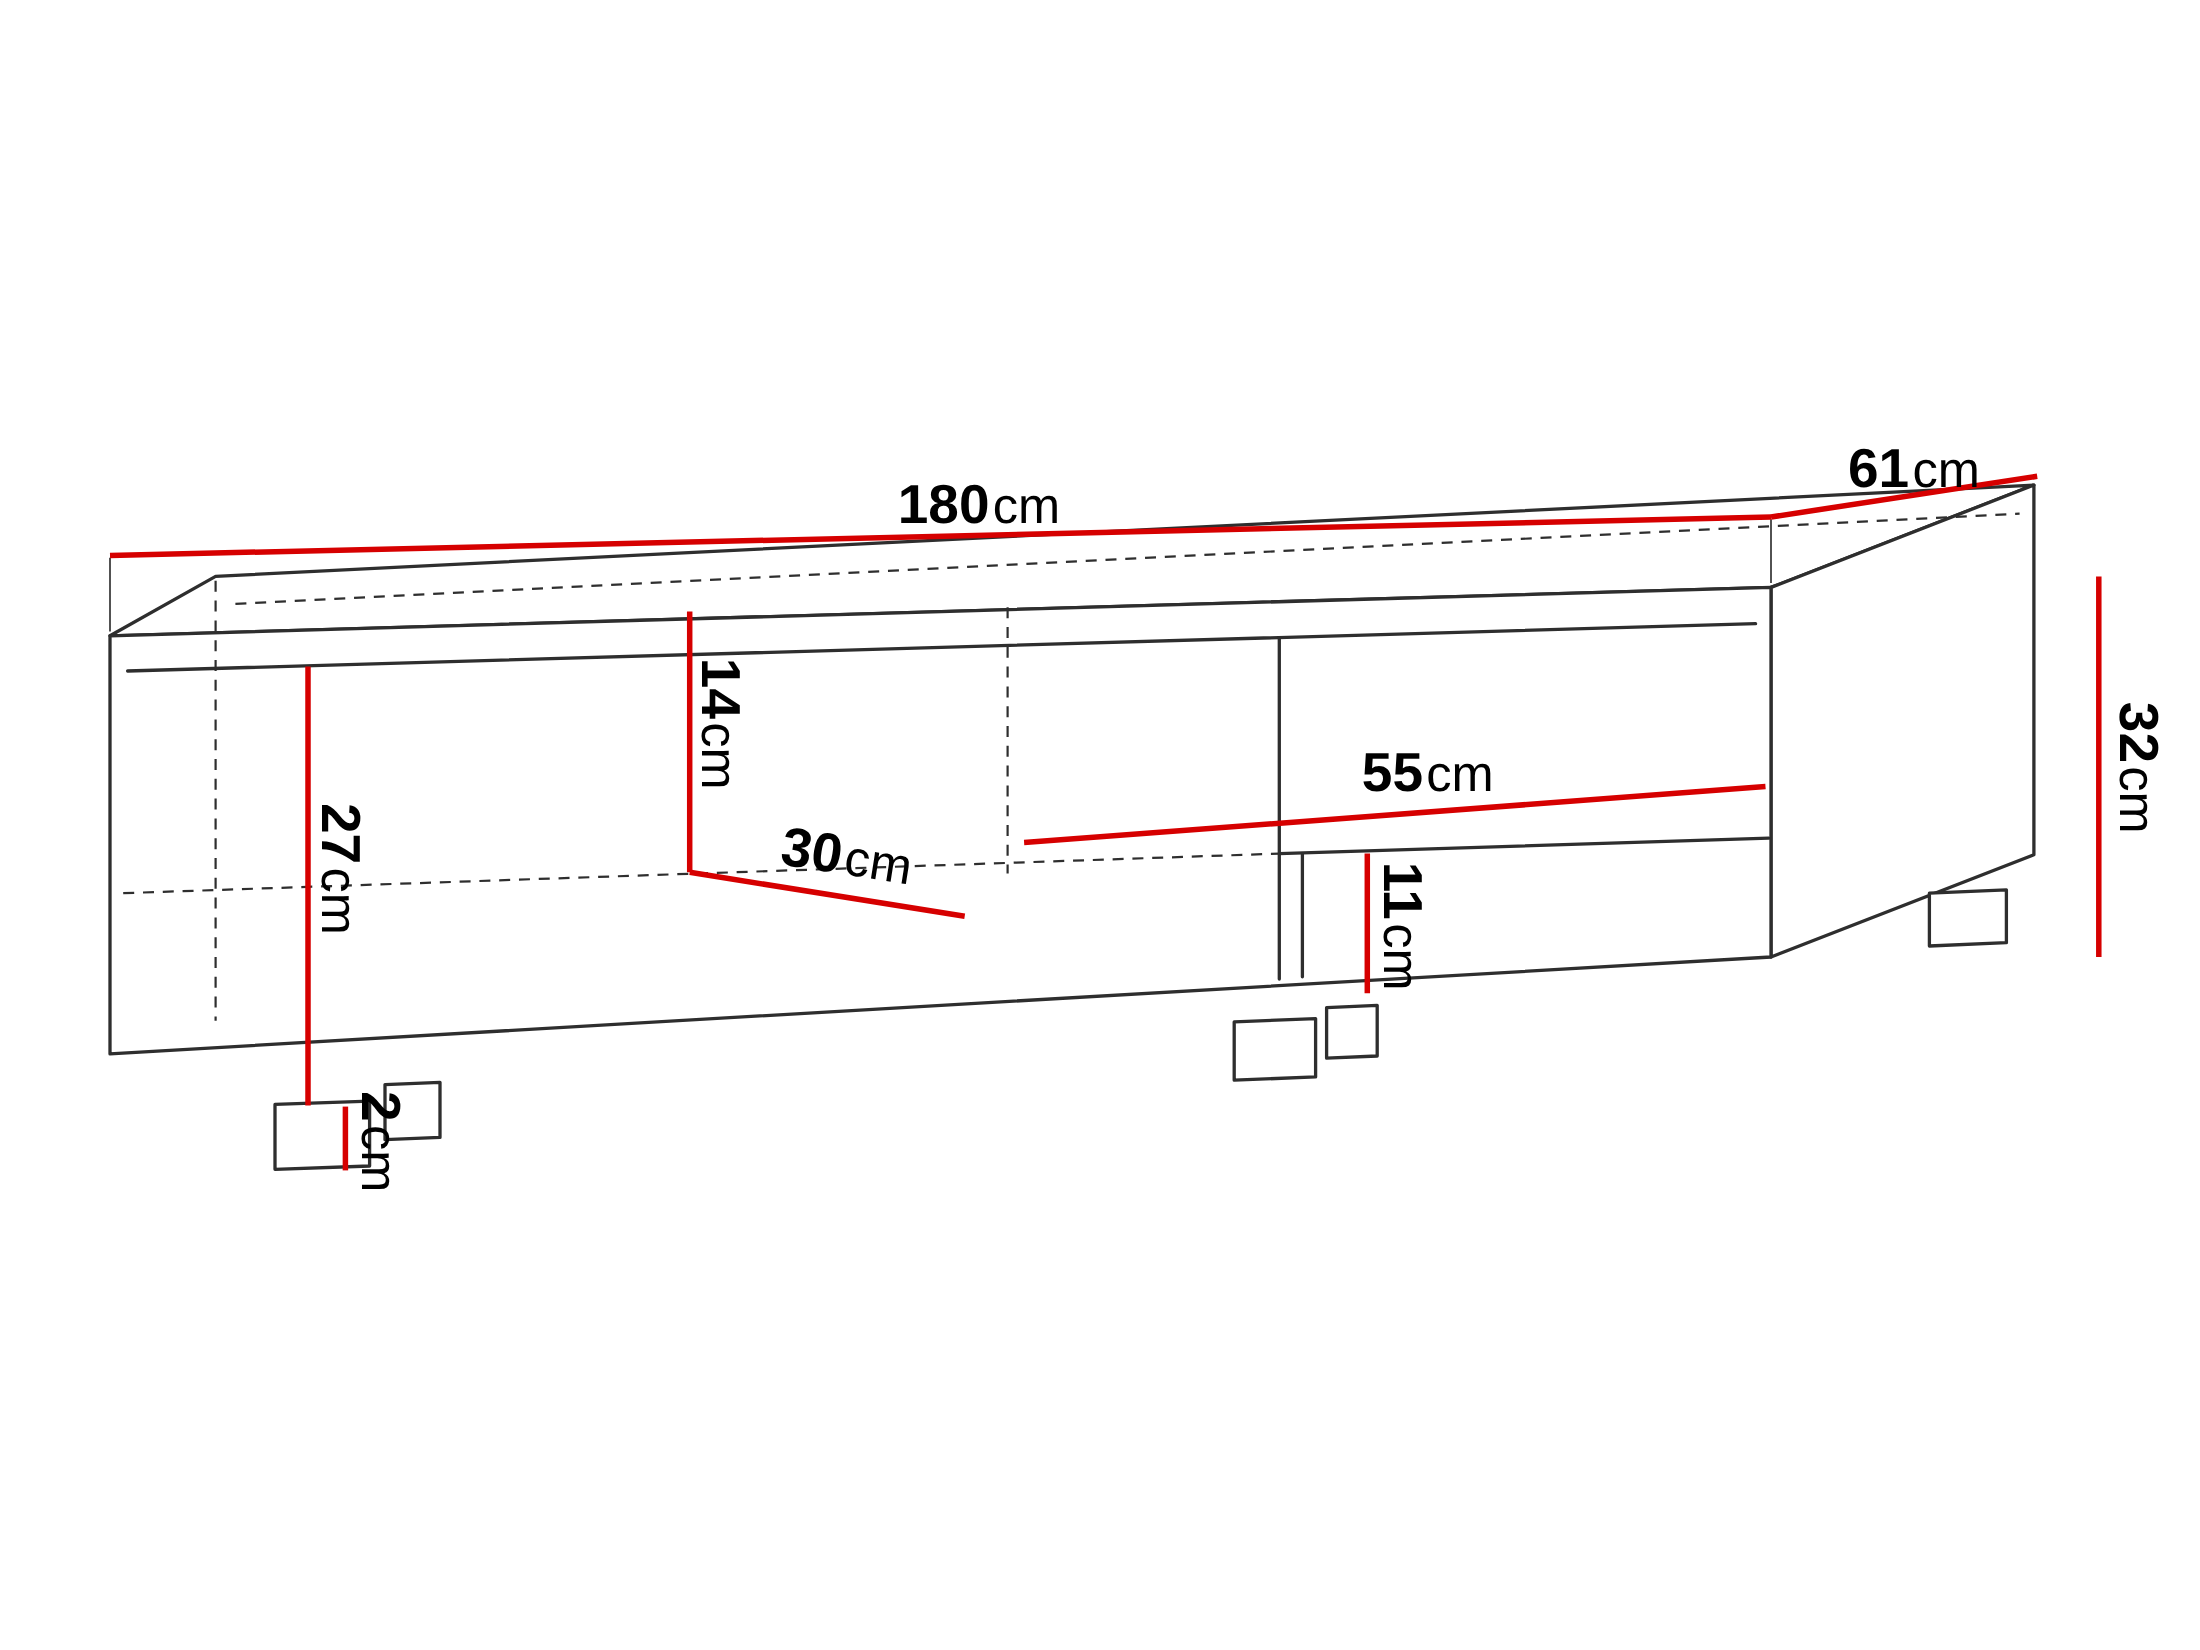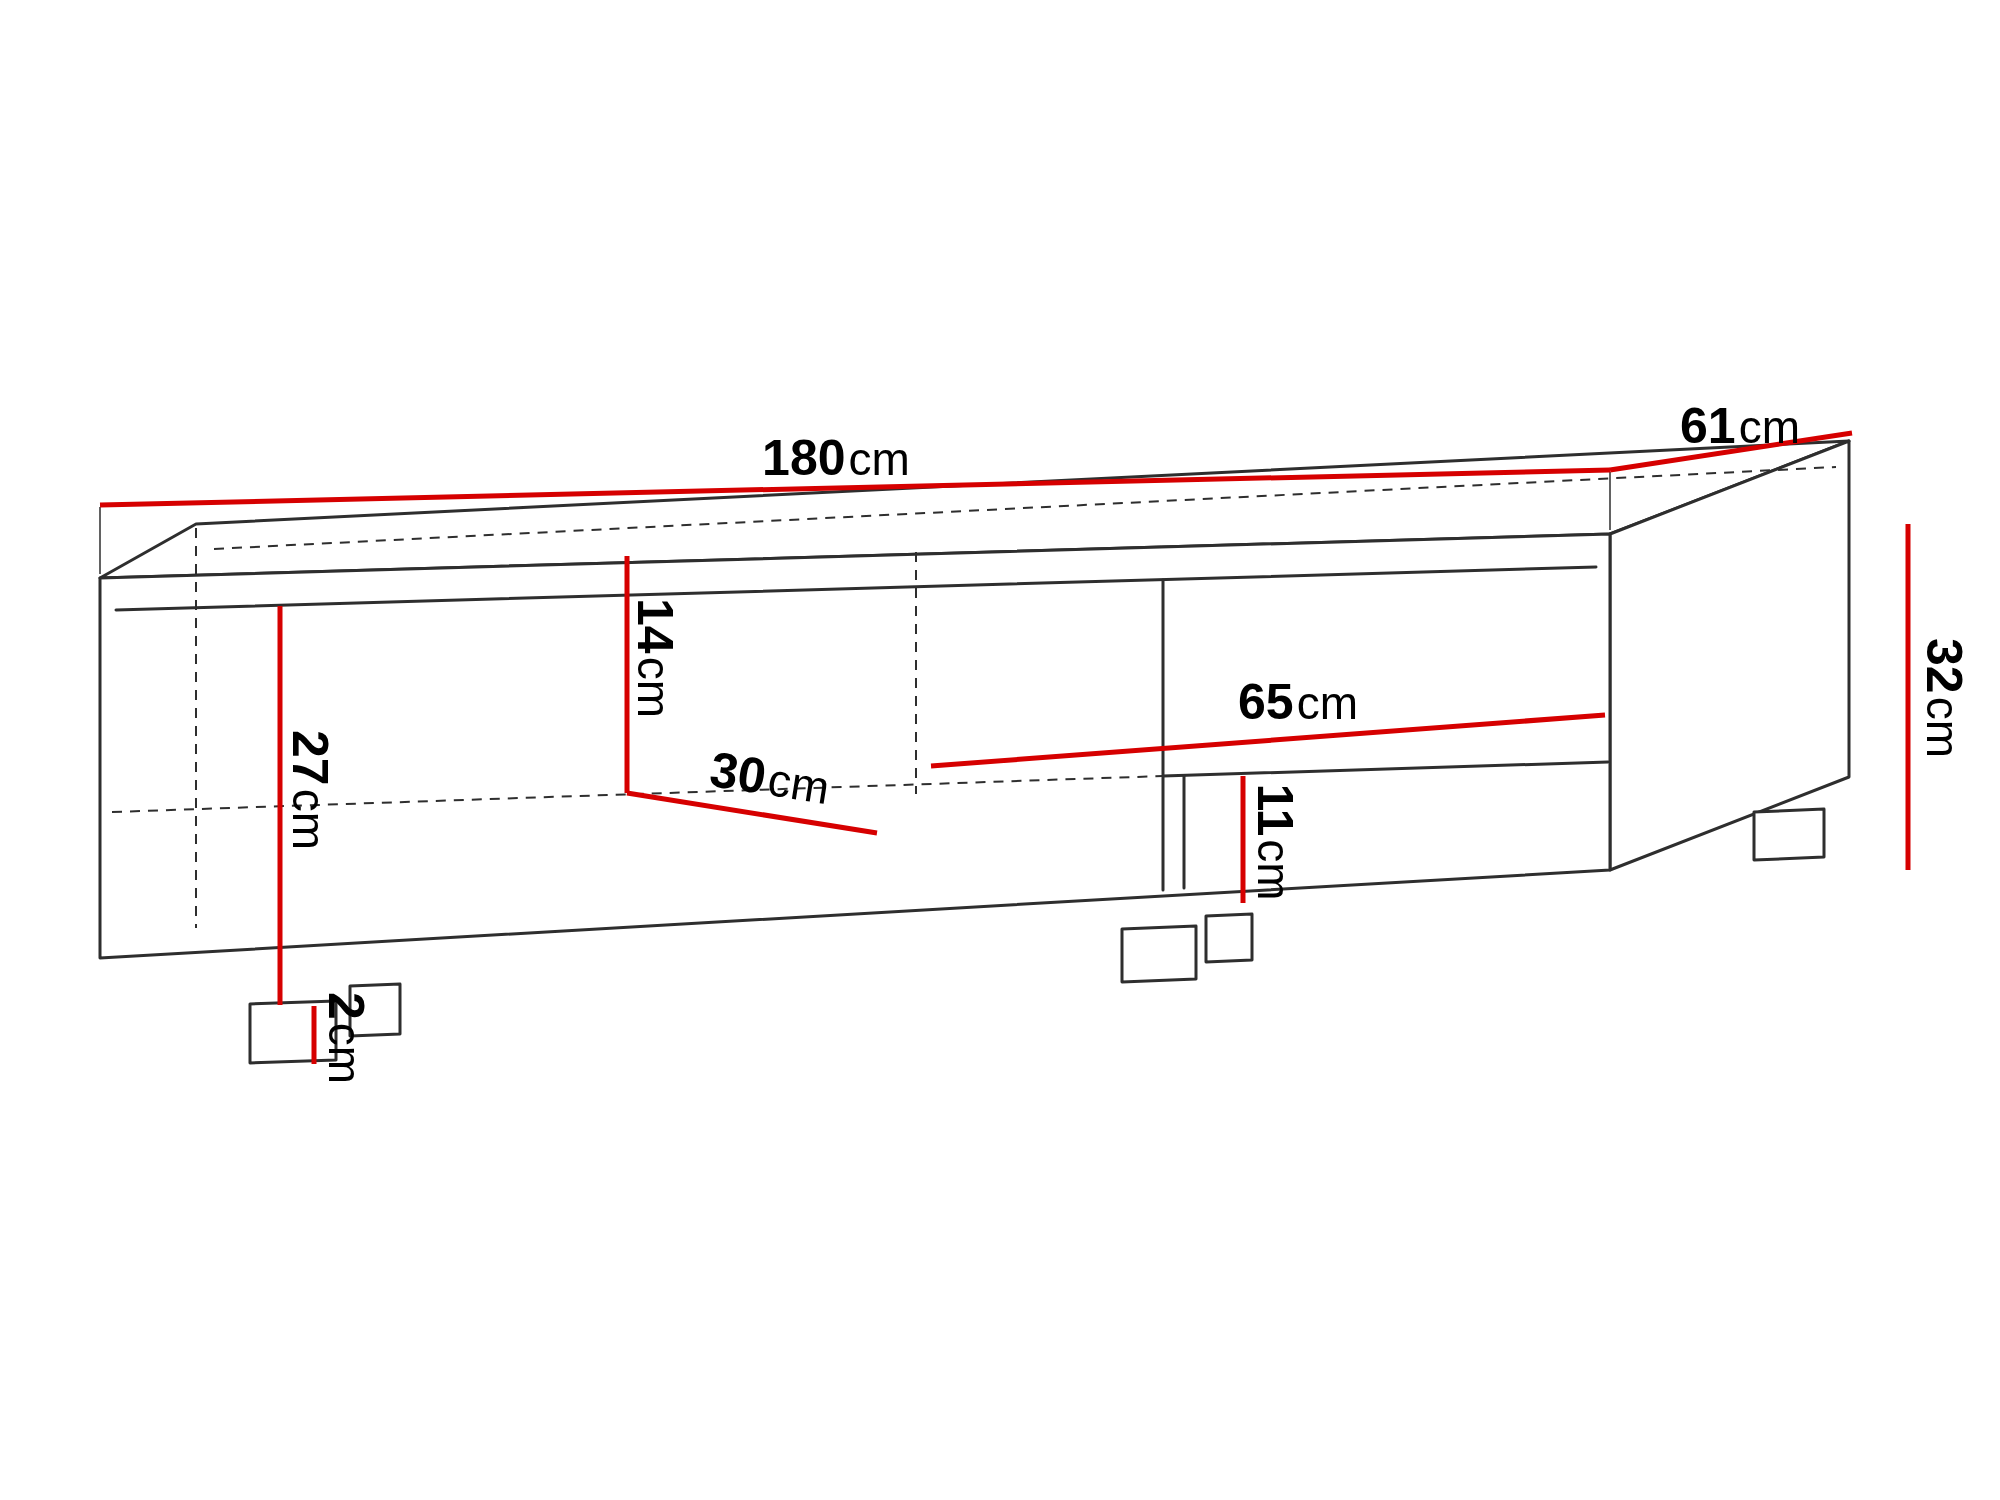--- a/index.html
+++ b/index.html
@@ -87,21 +87,21 @@
       <path class="dim-line" d="M1908,524 L1908,870"></path>
       <path class="dim-line" d="M280,606 L280,1005"></path>
       <path class="dim-line" d="M627,556 L627,793"></path>
       <path class="dim-line" d="M627,793 L877,833"></path>
       <path class="dim-line" d="M931,766 L1605,715"></path>
       <path class="dim-line" d="M1243,776 L1243,903"></path>
       <path class="dim-line" d="M314,1006 L314,1064"></path>
     </g>
   </svg>
 
-  <div class="dim-label" style="left:836px;top:458px;">
+  <div class="dim-label" style="left:890px;top:458px;">
     <span class="num">180</span><span class="unit">cm</span>
   </div>
 
   <div class="dim-label" style="left:1740px;top:426px;">
     <span class="num">61</span><span class="unit">cm</span>
   </div>
 
   <div class="dim-label rot" style="left:1944px;top:698px;">
     <span class="num">32</span><span class="unit">cm</span>
   </div>
@@ -112,21 +112,21 @@
 
   <div class="dim-label rot" style="left:655px;top:658px;">
     <span class="num">14</span><span class="unit">cm</span>
   </div>
 
   <div class="dim-label tilt" style="left:770px;top:778px;">
     <span class="num">30</span><span class="unit">cm</span>
   </div>
 
   <div class="dim-label" style="left:1298px;top:702px;">
-    <span class="num">65</span><span class="unit">cm</span>
+    <span class="num">55</span><span class="unit">cm</span>
   </div>
 
   <div class="dim-label rot" style="left:1275px;top:842px;">
     <span class="num">11</span><span class="unit">cm</span>
   </div>
 
   <div class="dim-label rot" style="left:346px;top:1038px;">
     <span class="num">2</span><span class="unit">cm</span>
   </div>
 

